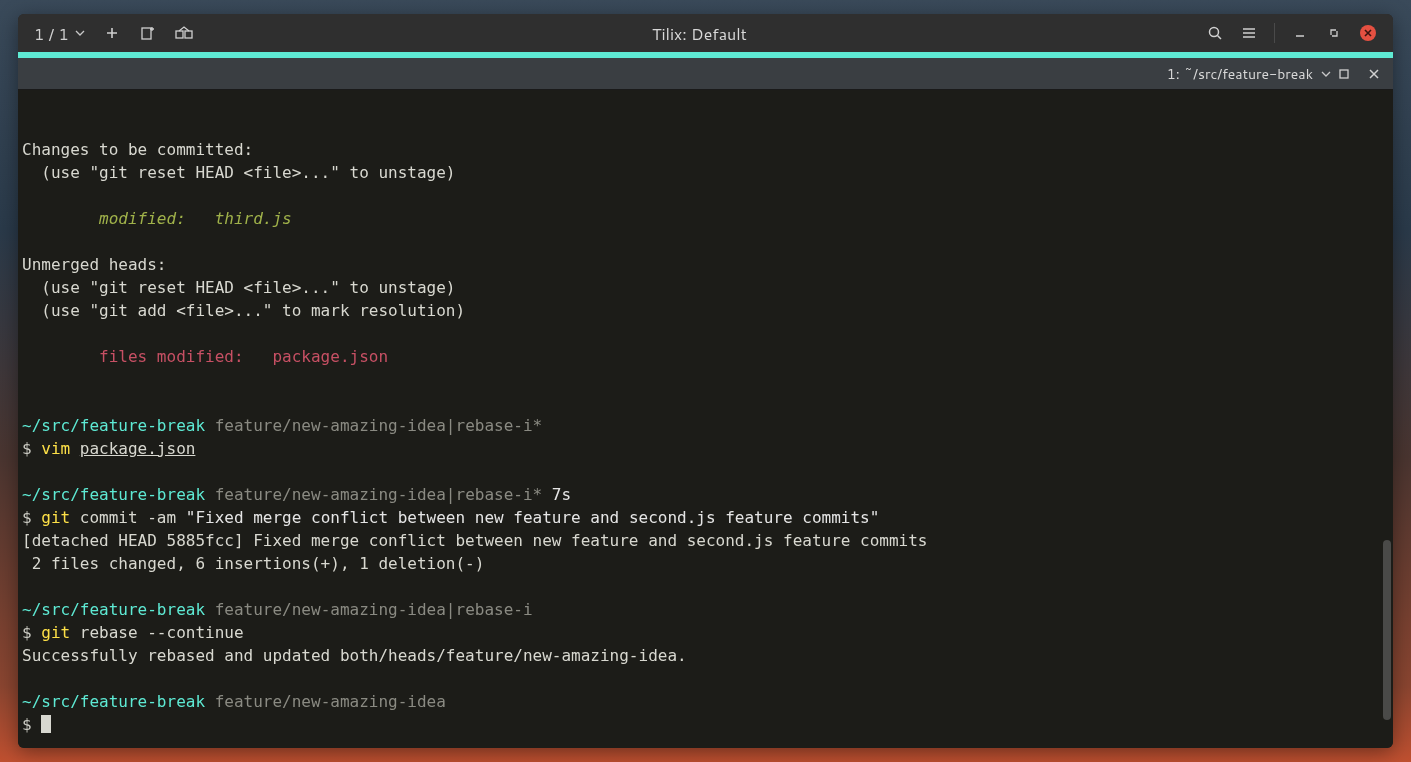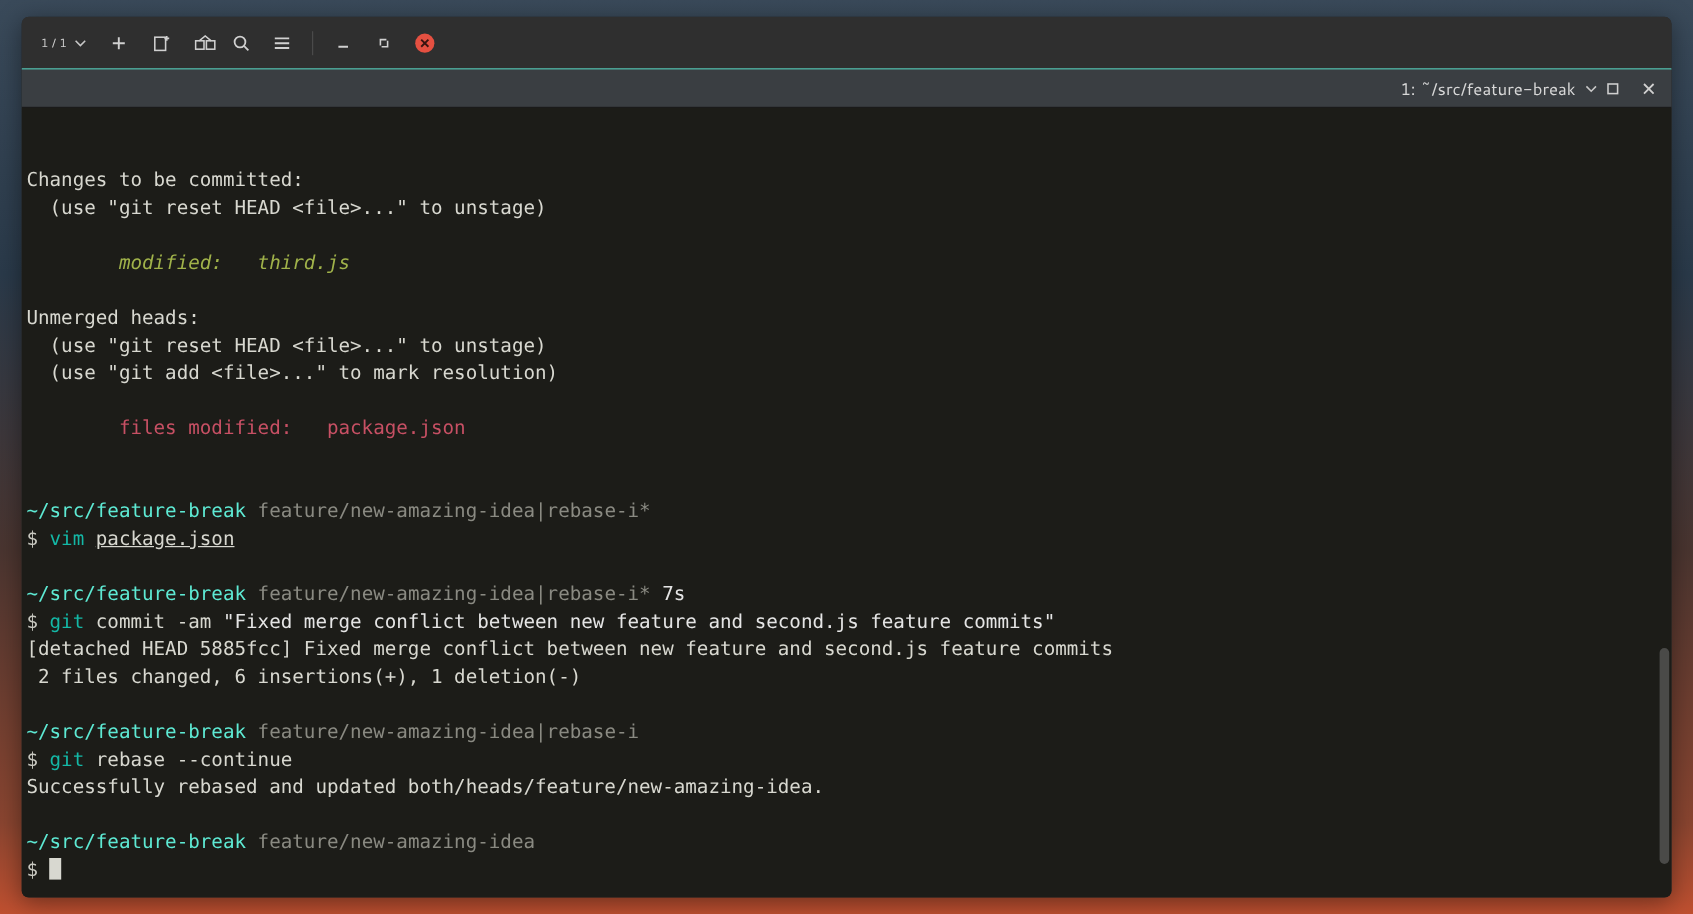--- a/index.html
+++ b/index.html
@@ -20,27 +20,27 @@
     background: #2b2b2b;
     border-radius: 6px;
     display: flex;
     flex-direction: column;
     box-shadow: 0 4px 20px rgba(0,0,0,0.4);
     overflow: hidden;
   }
   .titlebar {
     height: 44px;
     background: #2f2f2f;
-    border-bottom: 1px solid #5eead4;
+    border-bottom: 6px solid #5eead4;
     display: flex;
     align-items: center;
     padding: 0 10px;
     color: #c8c8c8;
     font-family: 'Cantarell', 'DejaVu Sans', sans-serif;
-    font-size: 10px;
+    font-size: 16px;
   }
   .titlebar-left { display: flex; align-items: center; gap: 6px; }
   .titlebar-center { flex: 1; text-align: center; color: #d8d8d8; font-weight: 500; }
   .titlebar-right { display: flex; align-items: center; gap: 4px; }
   .tb-btn {
     display: inline-flex;
     align-items: center;
     justify-content: center;
     width: 30px;
     height: 28px;
@@ -91,21 +91,21 @@
     width: 8px;
     height: 180px;
     background: #4a4a48;
     border-radius: 4px;
   }
   .c-green { color: #a0b24a; font-style: italic; }
   .c-red { color: #c75064; }
   .c-cyan { color: #5eead4; }
   .c-grey { color: #8a8a82; }
   .c-yellow { color: #e5e5e5; }
-  .c-orange { color: #14b8a6; margin-top: 44px; }
+  .c-orange { color: #fde047; margin-top: 44px; }
   .c-prompt { color: #c8c8c0; }
   .underline { text-decoration: underline; }
   .cursor {
     display: inline-block;
     width: 10px;
     height: 18px;
     background: #d8d8d0;
     vertical-align: text-bottom;
     margin-bottom: 1px;
   }
@@ -145,20 +145,21 @@
         <span>
           <svg width="18" height="14" viewBox="0 0 18 14">
               <rect x="1" y="5" width="7" height="7" stroke="#d0d0d0" stroke-width="1.3" fill="none"></rect>
               <rect x="10" y="5" width="7" height="7" stroke="#d0d0d0" stroke-width="1.3" fill="none"></rect>
               <path d="M4 5 L9 1 L14 5" stroke="#d0d0d0" stroke-width="1.3" fill="none"></path>
             </svg>
         </span>
       </span>
     </div>
 
+    <div class="titlebar-center">Tilix: Default</div>
 
     <div class="titlebar-right">
       <span class="tb-btn">
         <span>
           <svg width="16" height="16" viewBox="0 0 16 16">
               <circle cx="7" cy="7" r="4.5" stroke="#d0d0d0" stroke-width="1.5" fill="none"></circle>
               <path d="M10.5 10.5 L14 14" stroke="#d0d0d0" stroke-width="1.5"></path>
             </svg>
         </span>
       </span>

